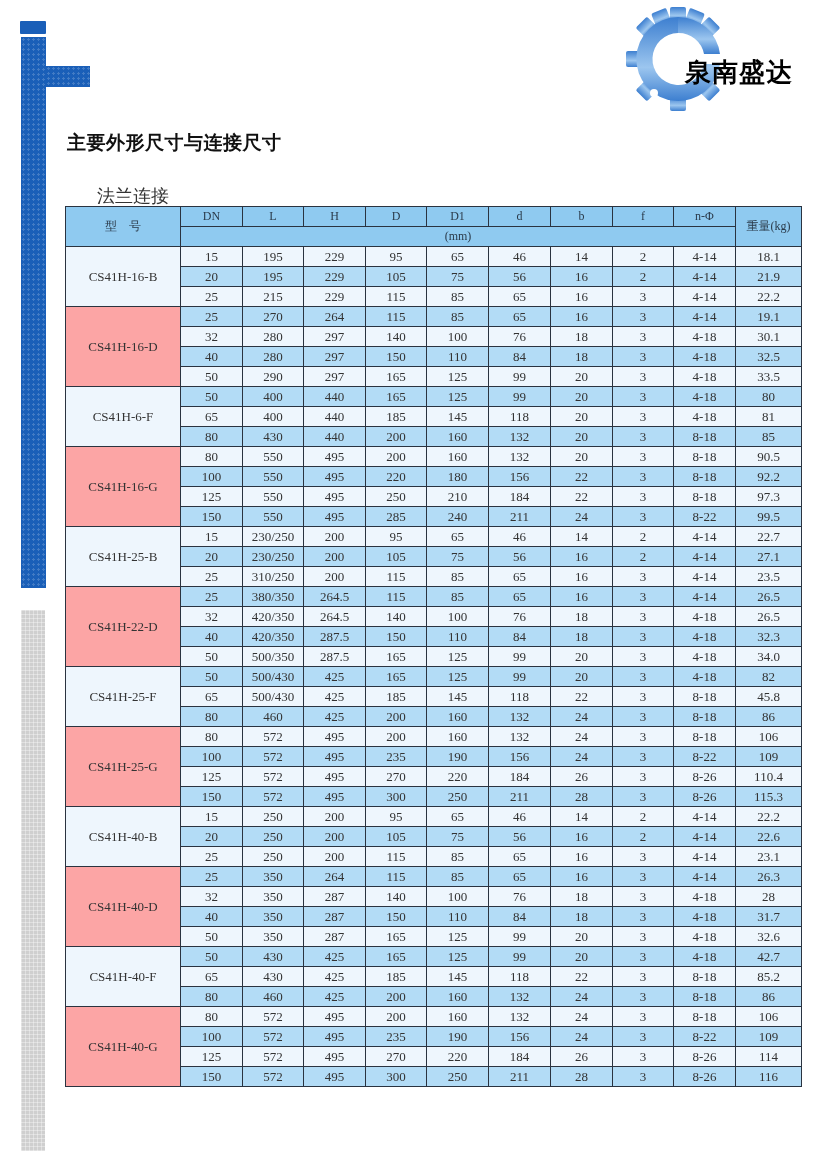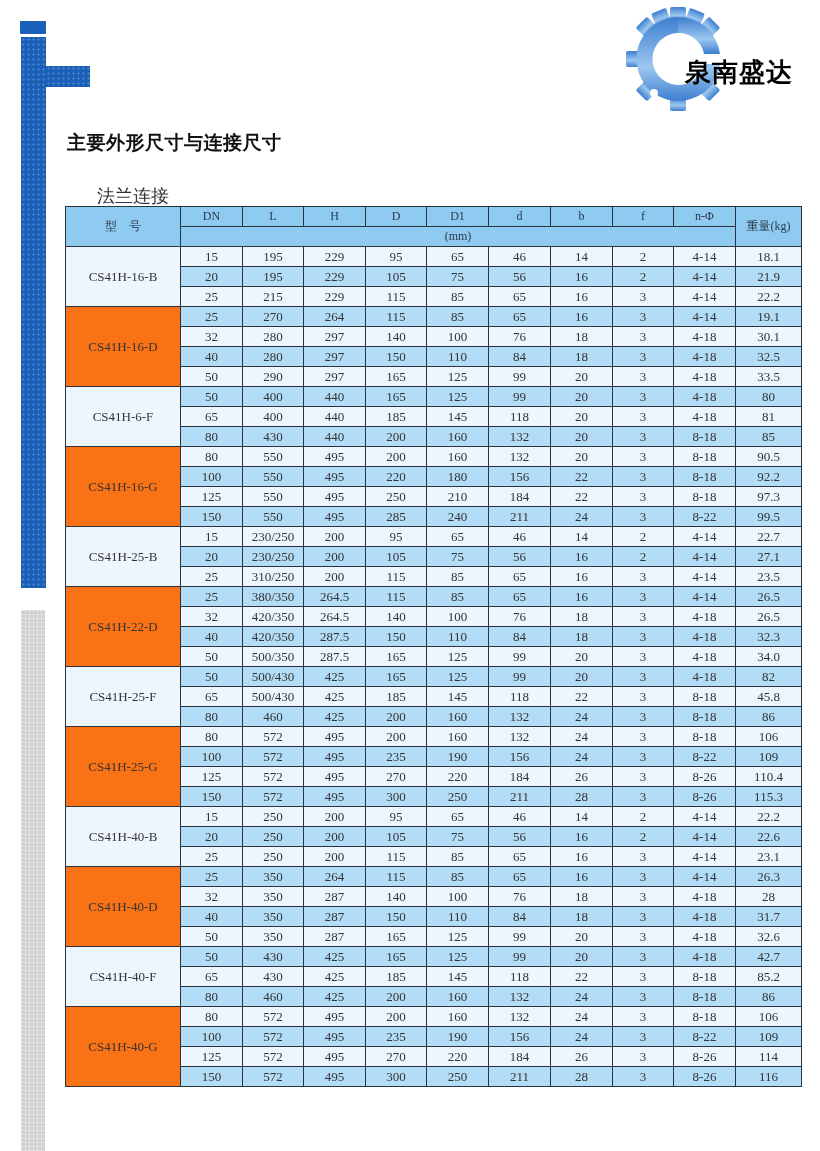--- a/index.html
+++ b/index.html
@@ -16,21 +16,21 @@
   .title { position:absolute; left:67px; top:130px; font-family:"DejaVu Sans", sans-serif; font-weight:bold; font-size:19px; color:#111; letter-spacing:0.5px; }
   .subtitle { position:absolute; left:97px; top:184px; font-family:"DejaVu Sans", sans-serif; font-size:18px; color:#333; }
   table.spec { position:absolute; left:65px; top:206px; width:736px; border-collapse:collapse; table-layout:fixed; font-size:13px; color:#333; }
   table.spec td, table.spec th { border:1.5px solid #2a3340; text-align:center; padding:0; font-weight:normal; line-height:19px; height:19px; }
   table.spec th { background:#8fcaf0; color:#2a3a4a; font-size:12px; }
   th.unit { height:18px; }
   tr.light td.v { background:#eef6fd; }
   tr.dark td.v { background:#b3dcf6; }
   td.model { font-size:13px;margin-left:16px; }
   td.model.g0 { background:#eef6fd; }
-  td.model.g1 { background:#f97316; }
+  td.model.g1 { background:#fca5a5; }
 </style>
 </head>
 <body>
 
 <div class="bar-cap"></div>
 <div class="bar-blue"></div>
 <div class="bar-arm"></div>
 <div class="bar-gray"></div>
 
 <svg class="logo" viewBox="0 0 200 110">

